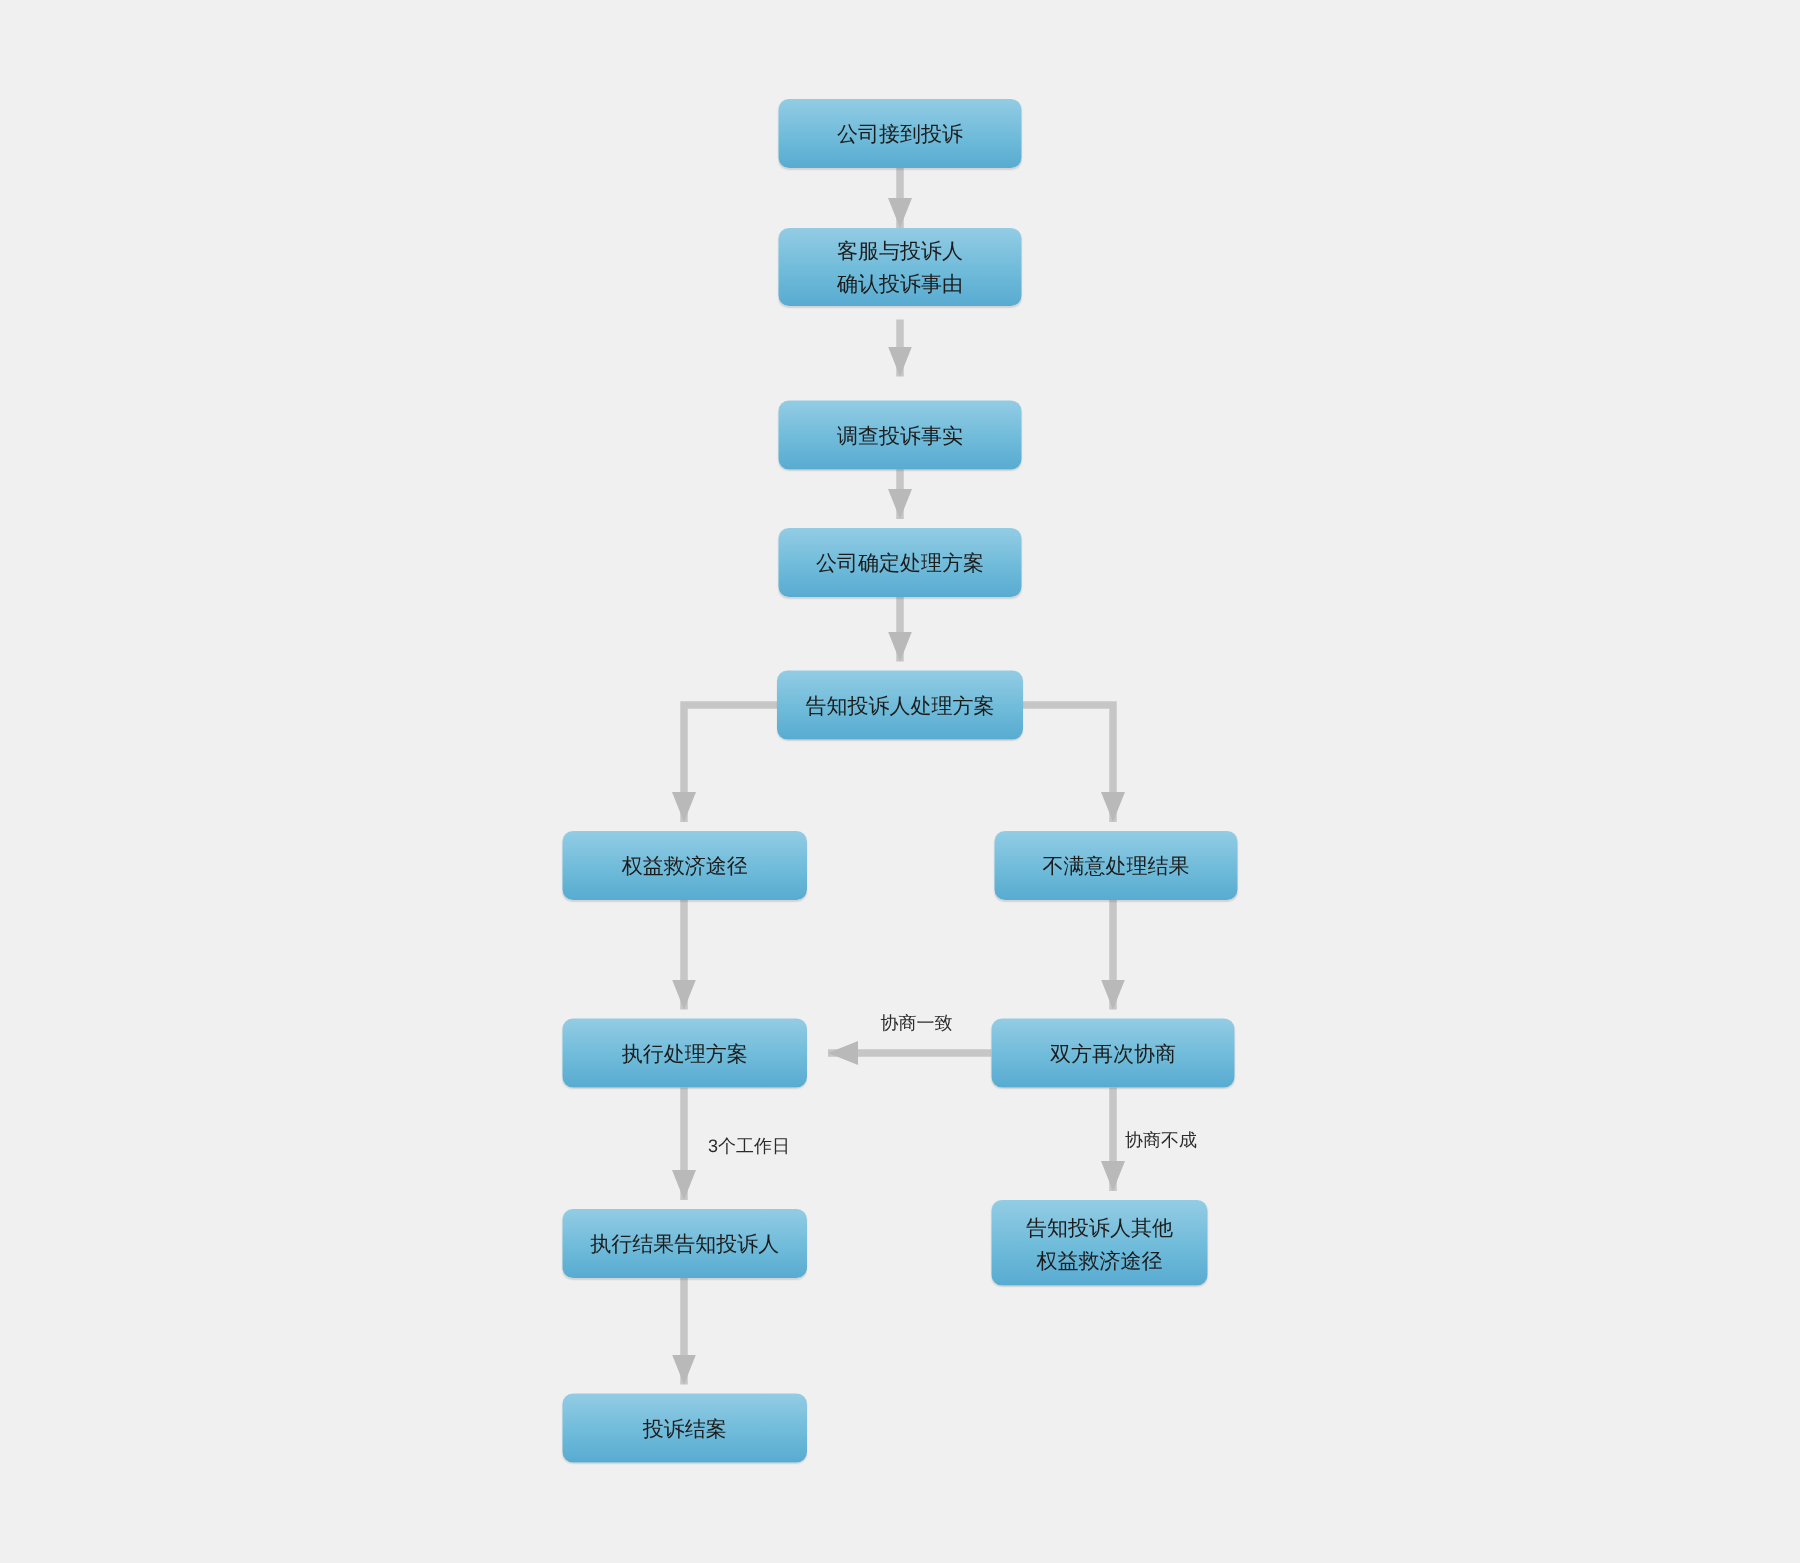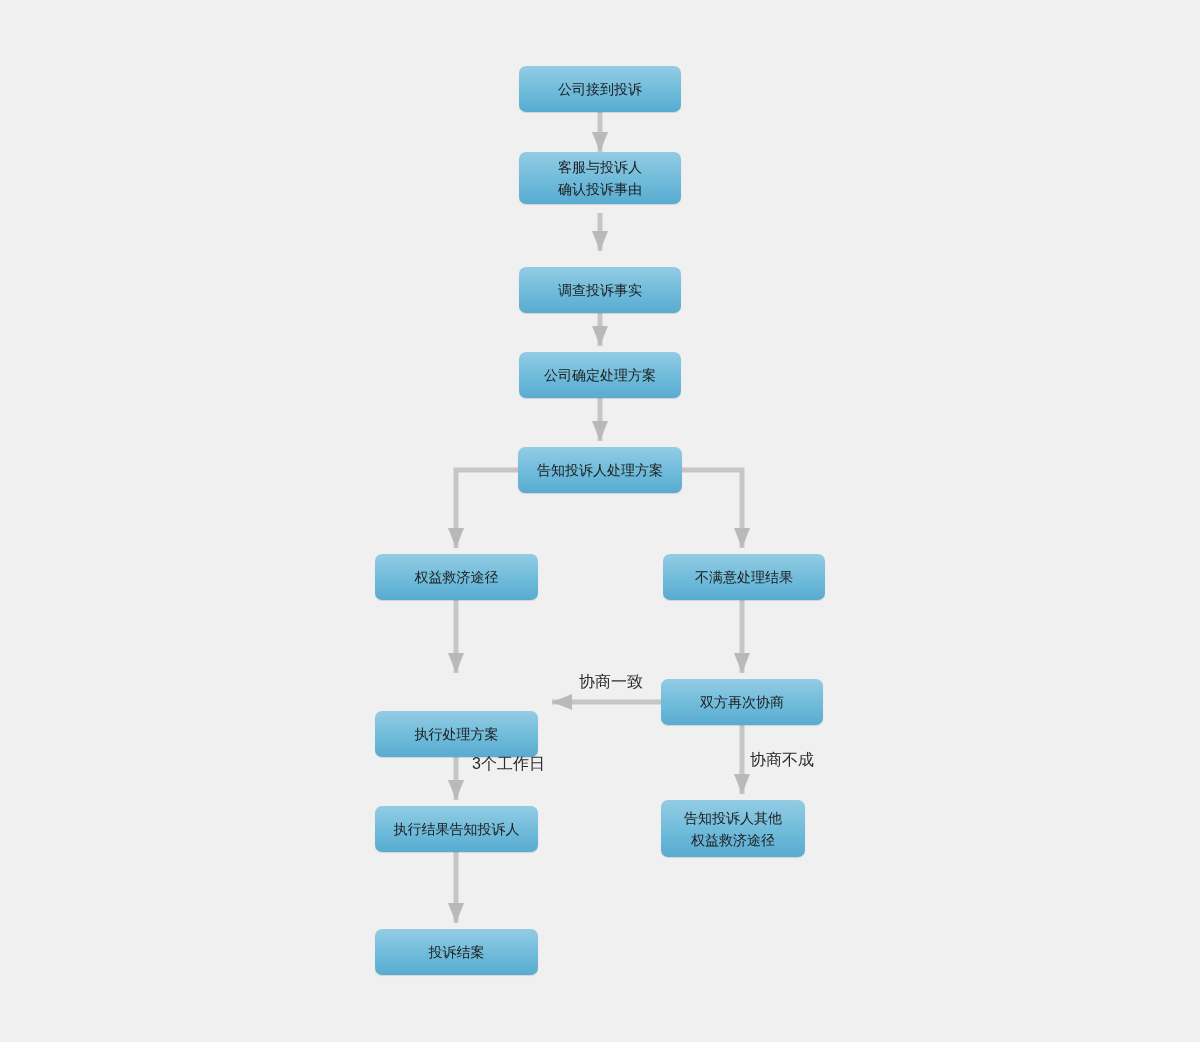--- a/index.html
+++ b/index.html
@@ -36,21 +36,21 @@
     border-radius: 7px;
     color: #1c1c1c;
     font-size: 14px;
     line-height: 22px;
     white-space: pre-line;
     box-shadow: 0 1px 1px rgba(0,0,0,0.12);
   }
   .edge-label {
     position: absolute;
     color: #2b2b2b;
-    font-size: 16px;
+    font-size: 12px;
     line-height: 20px;
     white-space: nowrap;
   }
 </style>
 </head>
 <body>
 
 <div class="canvas">
 
   <svg class="arrows" width="1200" height="1042" aria-hidden="true">
@@ -83,21 +83,21 @@
   <div class="node" style="left:519px; top:267px; width:162px; height:46px">调查投诉事实</div>
 
   <div class="node" style="left:518px; top:447px; width:164px; height:46px">告知投诉人处理方案</div>
 
   <div class="node" style="left:519px; top:352px; width:162px; height:46px">公司确定处理方案</div>
 
   <div class="node" style="left:375px; top:554px; width:163px; height:46px">权益救济途径</div>
 
   <div class="node" style="left:663px; top:554px; width:162px; height:46px">不满意处理结果</div>
 
-  <div class="node" style="left:375px; top:711px; width:163px; height:46px">执行处理方案</div>
+  <div class="node" style="left:375px; top:679px; width:163px; height:46px">执行处理方案</div>
 
   <div class="node" style="left:661px; top:679px; width:162px; height:46px">双方再次协商</div>
 
   <div class="node" style="left:375px; top:806px; width:163px; height:46px">执行结果告知投诉人</div>
 
   <div class="node" style="left:661px; top:800px; width:144px; height:57px">告知投诉人其他
 权益救济途径</div>
 
   <div class="node" style="left:375px; top:929px; width:163px; height:46px">投诉结案</div>
 

